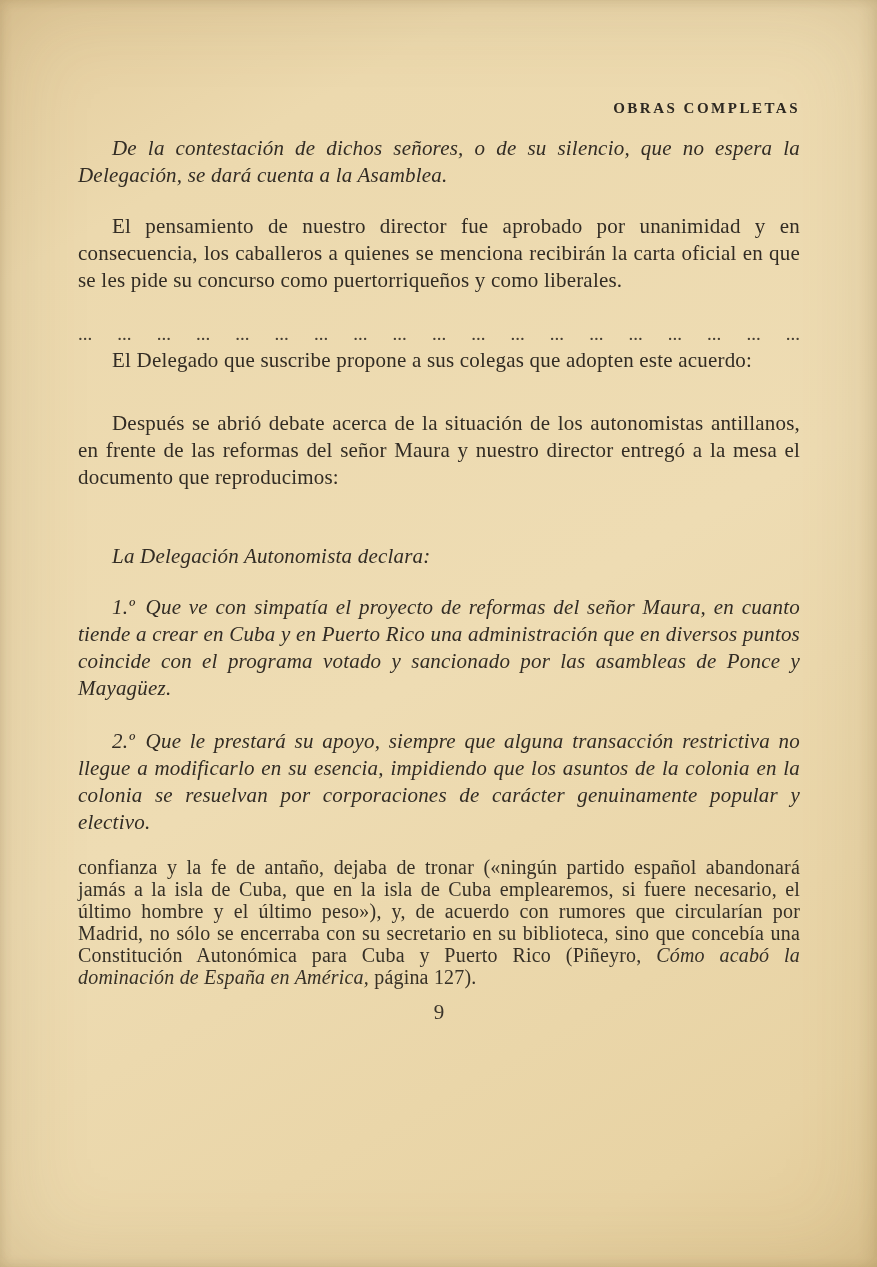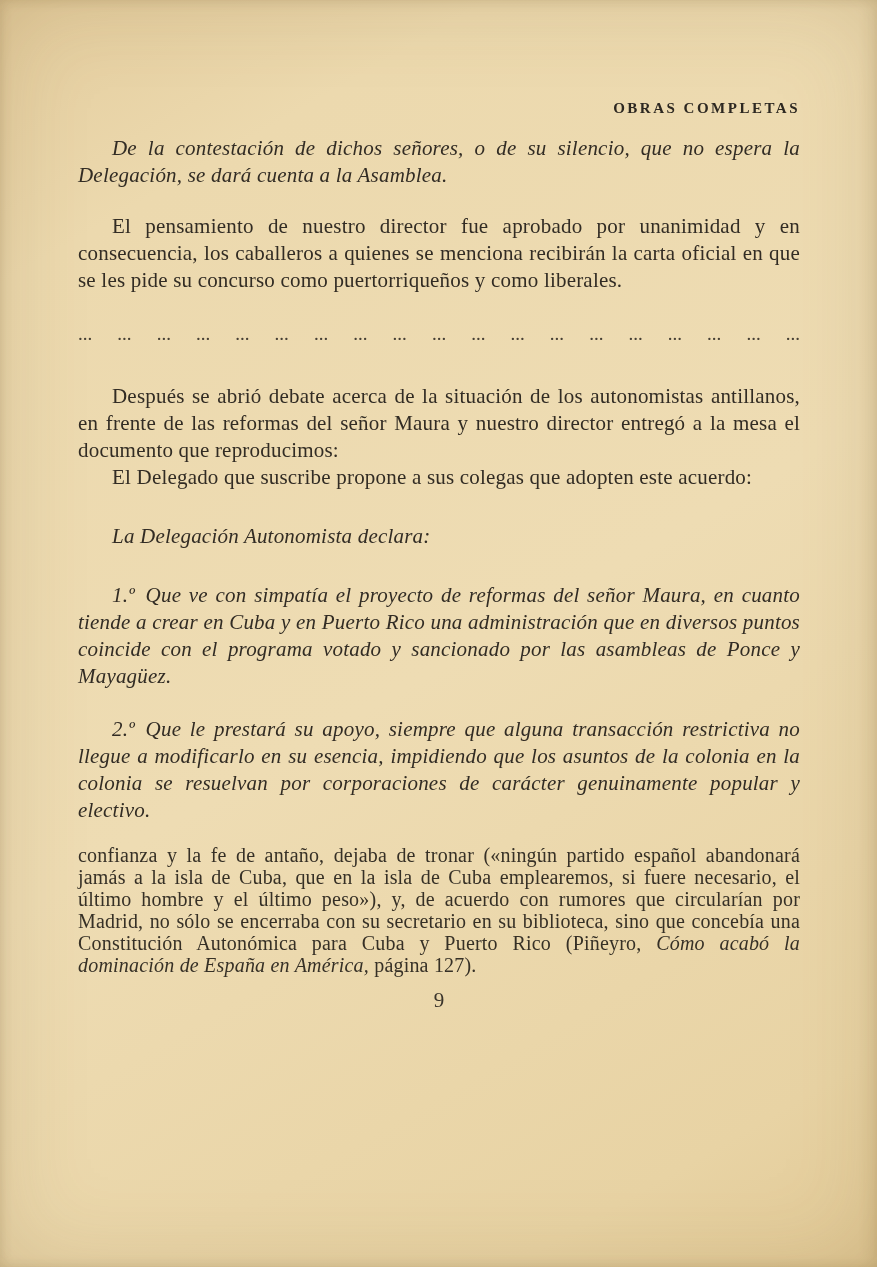--- a/index.html
+++ b/index.html
@@ -32,22 +32,22 @@
     letter-spacing: 0.2px;
     text-align: justify;
     text-indent: 34px;
     color: #322c24;
   }
   .italic { font-style: italic; }
   .mt-intro   { margin-top: 18px; }
   .mt-block   { margin-top: 24px; }
   .mt-dots    { margin-top: 26px; }
   .mt-despues { margin-top: 36px; }
-  .mt-declara { margin-top: 32px; }
-  .mt-item1   { margin-top: 32px; }
+  .mt-declara { margin-top: 52px; }
+  .mt-item1   { margin-top: 24px; }
   .mt-item2   { margin-top: 26px; }
   .dots-line {
     font-size: 19px;
     line-height: 27px;
     color: #474035;
     text-align: justify;
     text-align-last: justify;
     overflow: hidden;
     white-space: nowrap;
   }
@@ -73,23 +73,23 @@
 
   <div class="running-header">OBRAS COMPLETAS</div>
 
   <p class="para italic mt-intro">De la contestación de dichos señores, o de su silencio, que no espera la Delegación, se dará cuenta a la Asamblea.</p>
 
   <p class="para mt-block">El pensamiento de nuestro director fue aprobado por unanimidad y en consecuencia, los caballeros a quienes se menciona recibirán la carta oficial en que se les pide su concurso como puertorriqueños y como liberales.</p>
 
 
   <div class="dots-line mt-dots">... ... ... ... ... ... ... ... ... ... ... ... ... ... ... ... ... ... ...</div>
 
+  <p class="para">El Delegado que suscribe propone a sus colegas que adopten este acuerdo:</p>
+
   <p class="para mt-despues">Después se abrió debate acerca de la situación de los autonomistas antillanos, en frente de las reformas del señor Maura y nuestro director entregó a la mesa el documento que reproducimos:</p>
-
-  <p class="para">El Delegado que suscribe propone a sus colegas que adopten este acuerdo:</p>
 
   <p class="para italic mt-declara">La Delegación Autonomista declara:</p>
 
   <p class="para italic mt-item1">1.º Que ve con simpatía el proyecto de reformas del señor Maura, en cuanto tiende a crear en Cuba y en Puerto Rico una administración que en diversos puntos coincide con el programa votado y sancionado por las asambleas de Ponce y Mayagüez.</p>
 
   <p class="para italic mt-item2">2.º Que le prestará su apoyo, siempre que alguna transacción restrictiva no llegue a modificarlo en su esencia, impidiendo que los asuntos de la colonia en la colonia se resuelvan por corporaciones de carácter genuinamente popular y electivo.</p>
 
   <div class="footnote"><span>confianza y la fe de antaño, dejaba de tronar («ningún partido español abandonará jamás a la isla de Cuba, que en la isla de Cuba emplearemos, si fuere necesario, el último hombre y el último peso»), y, de acuerdo con rumores que circularían por Madrid, no sólo se encerraba con su secretario en su biblioteca, sino que concebía una Constitución Autonómica para Cuba y Puerto Rico (Piñeyro, </span><span class="italic">Cómo acabó la dominación de España en América,</span><span> página 127).</span></div>
 
   <div class="page-number">9</div>

